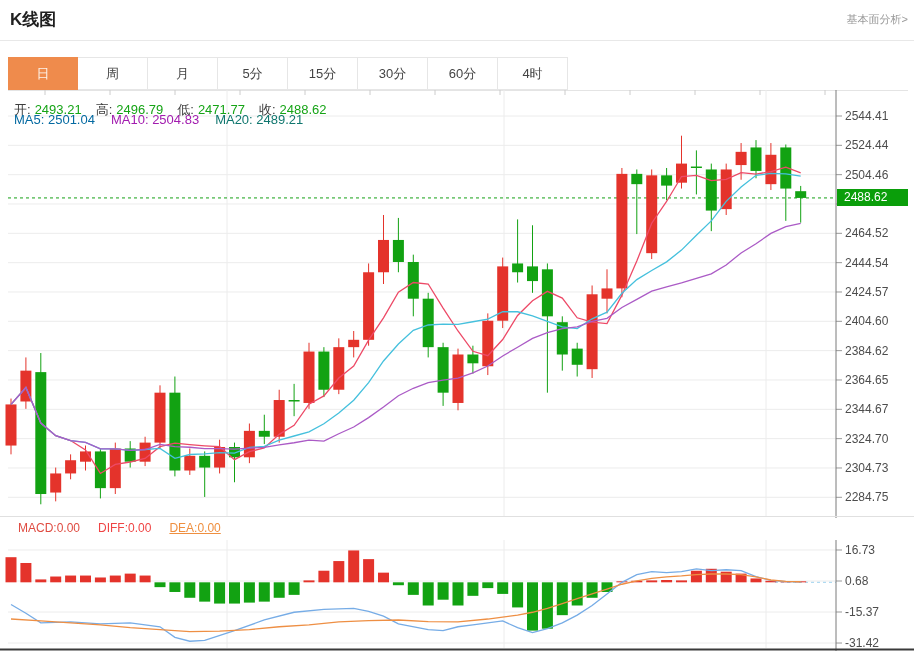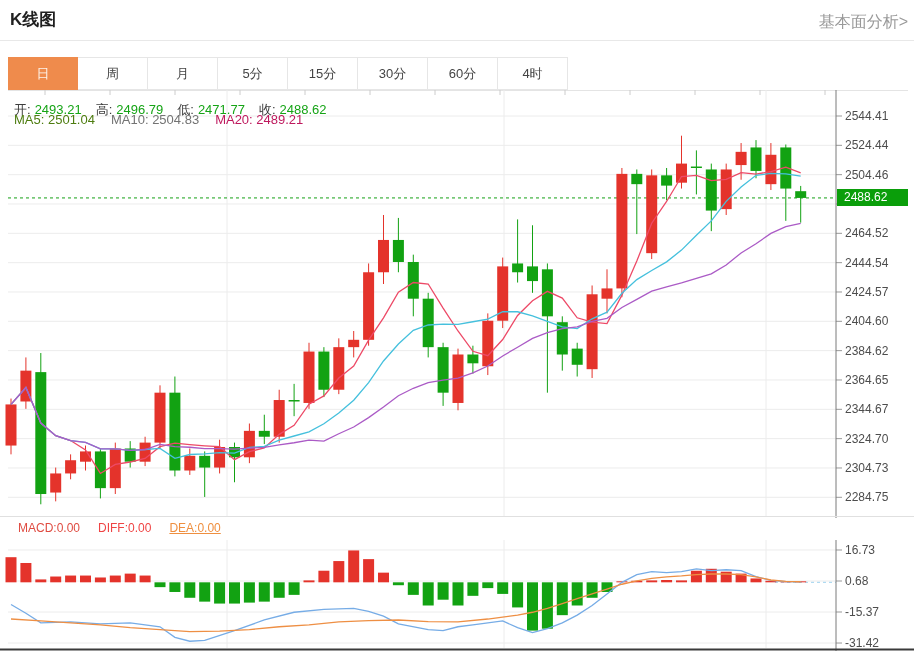--- a/index.html
+++ b/index.html
@@ -1,37 +1,37 @@
 <!DOCTYPE html>
 <html><head>
 <meta charset="utf-8">
 <style>
   html,body{margin:0;padding:0;background:#fff;}
   body{width:914px;height:651px;overflow:hidden;font-family:"Liberation Sans",sans-serif;position:relative;}
   .page{position:relative;width:914px;height:651px;background:#fff;}
   .title{position:absolute;left:10px;top:8px;font-size:17px;font-weight:bold;color:#1f1f1f;}
-  .bp-link{position:absolute;right:6px;top:12px;font-size:16px;color:#999;cursor:pointer;}
+  .bp-link{position:absolute;right:6px;top:12px;font-size:11px;color:#999;cursor:pointer;}
   .hdr-divider{position:absolute;left:0;top:40px;width:914px;height:1px;background:#e8e8e8;}
   .tab-bar{position:absolute;left:8px;top:57px;width:900px;height:33px;display:flex;border-bottom:1px solid #e4e4e4;}
   .tab{width:70px;height:33px;box-sizing:border-box;border:1px solid #e6e6e6;border-left:none;
        display:flex;align-items:center;justify-content:center;font-size:13px;color:#444;cursor:pointer;background:#fff;}
   .tab:first-child{border-left:1px solid #e6e6e6;}
   .tab.active{background:#ef8b4c;border-color:#ef8b4c;color:#fdf3ea;}
   svg{position:absolute;left:0;display:block;}
   #main-chart{top:90px;}
   #macd-chart{top:540px;}
   .legend{position:absolute;left:14px;font-size:13px;white-space:nowrap;pointer-events:none;}
   .legend1{top:101px;}
   .legend2{top:112px;}
   .legend span{margin-right:4px;}
   .lab{color:#3c3c3c;}
   .grn{color:#16a416;margin-right:14px !important;}
-  .ma5{color:#4d7c0f;margin-right:16px !important;text-align:right;}
-  .ma10{color:#737373;margin-right:16px !important;margin-top:32px;}
-  .ma20{color:#be185d;}
+  .ma5{color:#0369a1;margin-right:16px !important;text-align:right;}
+  .ma10{color:#a21caf;margin-right:16px !important;margin-top:32px;}
+  .ma20{color:#0f766e;}
   .macd-divider{position:absolute;left:0;top:516px;width:914px;height:1px;background:#e0e0e0;}
   .macd-legend{position:absolute;left:18px;top:521px;font-size:12px;white-space:nowrap;}
   .macd-legend span{margin-right:18px;margin-top:8px;}
   .macd-m{color:#df4b41;}
   .macd-d{color:#ef4444;}
   .macd-e{color:#ef8f3f;text-decoration:underline;}
   .badge{position:absolute;left:837px;top:189px;width:71px;height:17px;box-sizing:border-box;
          background:#0a9e0a;color:#fff;font-size:12px;line-height:17px;padding-left:7px;}
 </style>
 </head>

